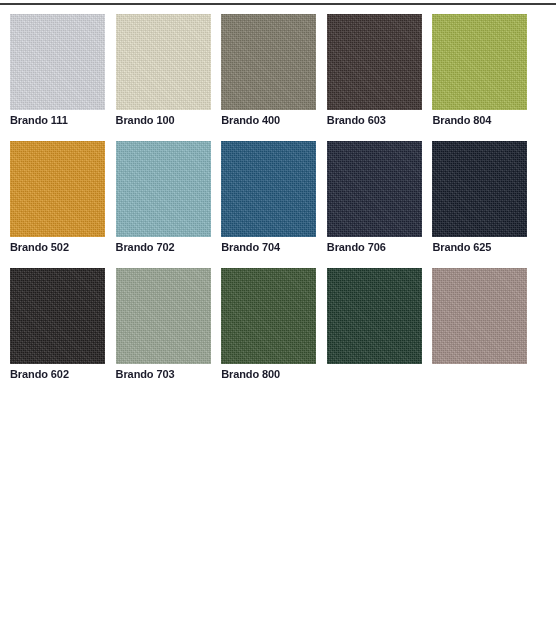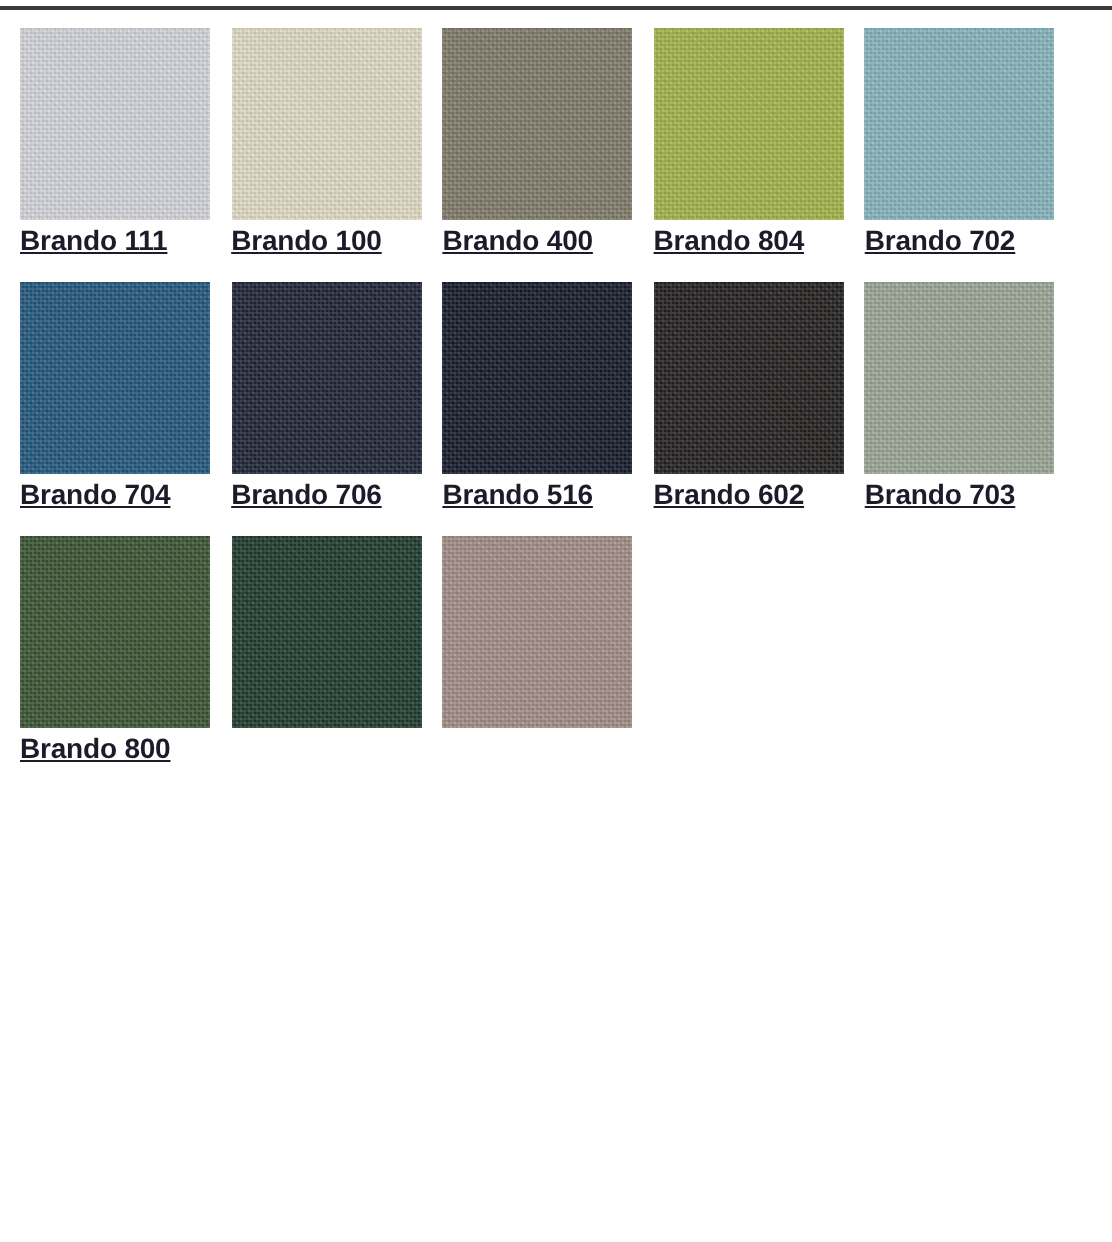--- a/index.html
+++ b/index.html
@@ -74,27 +74,26 @@
       repeating-linear-gradient(45deg,
         rgba(255,255,255,0.05) 0px,
         rgba(255,255,255,0.05) 1px,
         rgba(0,0,0,0.03) 1px,
         rgba(0,0,0,0.03) 3px);
     pointer-events: none;
   }
   .swatch-label {
     margin-top: 4px;
     font-family: "Liberation Sans", sans-serif;
-    font-size: 14px;
+    font-size: 11px;
     font-weight: bold;
     color: #1b1b2a;
     line-height: 13px;
     letter-spacing: -0.1px;
     white-space: nowrap;
-    text-decoration: underline;
   }
 </style>
 </head>
 <body>
 
 <div id="top-rule"></div>
 
 <div id="swatch-grid">
     <div class="swatch-cell">
       <div class="swatch-chip" style="background-color: rgb(212, 214, 220);"></div>
@@ -102,38 +101,46 @@
     </div>
     <div class="swatch-cell">
       <div class="swatch-chip" style="background-color: rgb(224, 220, 197);"></div>
       <div class="swatch-label">Brando 100</div>
     </div>
     <div class="swatch-cell">
       <div class="swatch-chip" style="background-color: rgb(127, 122, 105);"></div>
       <div class="swatch-label">Brando 400</div>
     </div>
     <div class="swatch-cell">
+      <div class="swatch-chip" style="background-color: rgb(59, 48, 46);"></div>
+      <div class="swatch-label">Brando 603</div>
+    </div>
+    <div class="swatch-cell">
       <div class="swatch-chip" style="background-color: rgb(163, 180, 74);"></div>
       <div class="swatch-label">Brando 804</div>
+    </div>
+    <div class="swatch-cell">
+      <div class="swatch-chip" style="background-color: rgb(216, 148, 35);"></div>
+      <div class="swatch-label">Brando 502</div>
     </div>
     <div class="swatch-cell">
       <div class="swatch-chip" style="background-color: rgb(134, 180, 189);"></div>
       <div class="swatch-label">Brando 702</div>
     </div>
     <div class="swatch-cell">
       <div class="swatch-chip" style="background-color: rgb(34, 87, 124);"></div>
       <div class="swatch-label">Brando 704</div>
     </div>
     <div class="swatch-cell">
       <div class="swatch-chip" style="background-color: rgb(29, 36, 54);"></div>
       <div class="swatch-label">Brando 706</div>
     </div>
     <div class="swatch-cell">
       <div class="swatch-chip" style="background-color: rgb(20, 26, 40);"></div>
-      <div class="swatch-label">Brando 516</div>
+      <div class="swatch-label">Brando 625</div>
     </div>
     <div class="swatch-cell">
       <div class="swatch-chip" style="background-color: rgb(34, 31, 31);"></div>
       <div class="swatch-label">Brando 602</div>
     </div>
     <div class="swatch-cell">
       <div class="swatch-chip" style="background-color: rgb(154, 166, 149);"></div>
       <div class="swatch-label">Brando 703</div>
     </div>
     <div class="swatch-cell">

